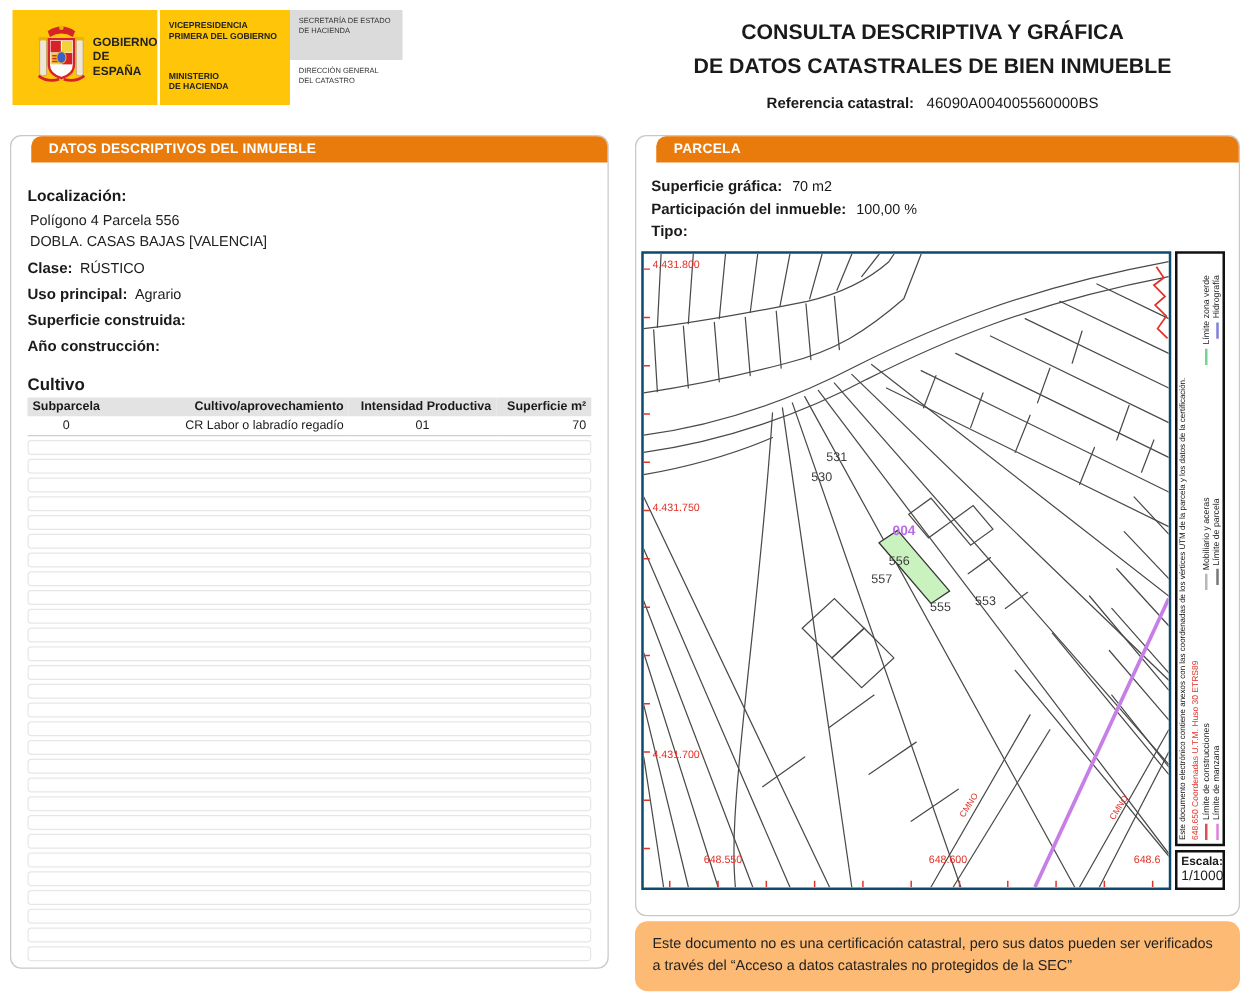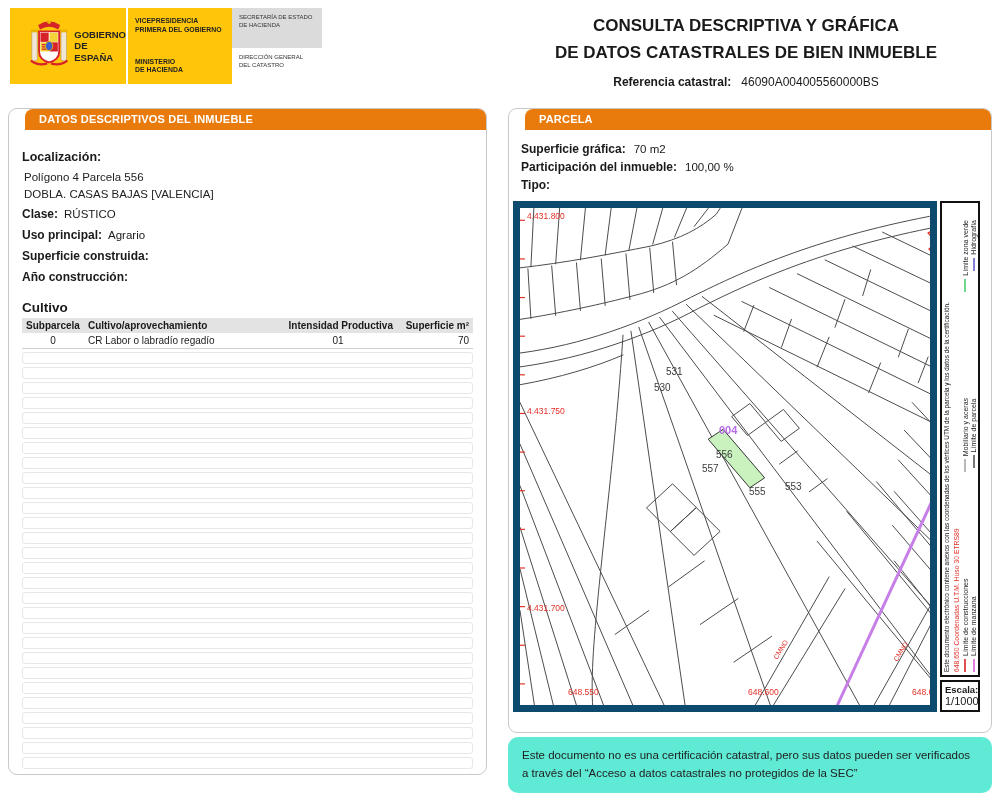--- a/index.html
+++ b/index.html
@@ -32,55 +32,55 @@
   .loc-line  { font-size:11.5px; margin:5px 0; padding-left:2px; color:#222; }
   .fields { }
   .field { font-size:11.5px; margin:7px 0; }
   .field b { font-size:12px; margin-right:6px; }
 
   .cultivo-title { font-weight:bold; font-size:13.5px; margin:16px 0 3px; }
   table.cultivo { width:100%; border-collapse:collapse; font-size:10px; }
   table.cultivo th { background:#e3e3e3; font-weight:bold; padding:2px 4px; }
   table.cultivo td { padding:2px 4px; border-bottom:1px solid #cfcfcf; }
   .c-sub { width:58px; text-align:center; }
-  .c-cul { text-align:left; }
+  .c-cul { text-align:right; }
   .c-int { width:118px; text-align:center; }
   .c-sup { width:76px; text-align:right; }
   th.c-int { text-align:right; } th.c-sup { text-align:right; }
   .empty-rows { margin-top:3px; }
   .empty-row { height:12px; border:1px solid #e7e7e7; border-radius:3px; margin-bottom:3px; }
 
   .right-content { padding:8px 12px 0; }
   .rfield { font-size:11.5px; margin:4px 0; }
   .rfield b { font-size:12px; margin-right:8px; }
 
   
   .map-row { position:absolute; left:4px; top:92px; display:flex; gap:3px; }
-  .map-box { width:424px; height:511px; border:7px solid #0c4a6e; position:relative; background:#fff; overflow:hidden; }
+  .map-box { width:424px; height:511px; border:2px solid #0c4a6e; position:relative; background:#fff; overflow:hidden; }
   .map-box svg { position:absolute; left:0; top:0; }
   .map-coord  { position:absolute; color:#e23128; font-size:8.5px; white-space:nowrap; }
   .map-parcel { position:absolute; color:#3c3c3c; font-size:10px; white-space:nowrap; }
   .map-parcel.violet { color:#b86ee8; font-size:11px; font-weight:bold; }
   .map-road { position:absolute; color:#e23128; font-size:7px; white-space:nowrap; }
 
   .side-col { width:40px; display:flex; flex-direction:column; gap:3px; }
   .legend-box { border:2px solid #111; height:476px; position:relative; background:#fff; }
   .rot-inner { position:absolute; width:466px; height:34px; left:50%; top:50%;
                transform:translate(-50%,-50%) rotate(-90deg); display:flex; flex-direction:column; justify-content:space-between; }
   .legend-note   { font-size:6.4px; line-height:1.4; color:#111; }
   .legend-coords { font-size:6.8px; color:#e23128; white-space:nowrap; }
   .legend-row { display:flex; justify-content:space-between; align-items:center; font-size:7px; color:#222; padding-right:14px; }
   .legend-item { display:flex; align-items:center; gap:3px; white-space:nowrap; }
   .legend-swatch { display:inline-block; width:13px; height:2px; }
   .escala-box { border:2px solid #111; height:32px; padding:2px 3px; background:#fff; }
   .escala-label { font-weight:bold; font-size:9.5px; }
   .escala-value { font-size:11px; }
 
   
-  .footer-note { position:absolute; left:508px; top:737px; width:484px; height:56px; background:#5eead4;
+  .footer-note { position:absolute; left:508px; top:737px; width:484px; height:56px; background:#fdba74;
                  border-radius:10px; padding:10px 14px; font-size:11.5px; line-height:1.55; color:#222; }
 </style>
 </head>
 <body>
 
 <div class="logo">
   <div class="logo-arms">
     <svg width="44" height="60" viewBox="0 0 44 60">
       <rect x="3" y="14" width="6" height="32" rx="2" fill="#efe6d6" stroke="#b09060" stroke-width="0.6"></rect>
       <rect x="35" y="14" width="6" height="32" rx="2" fill="#efe6d6" stroke="#b09060" stroke-width="0.6"></rect>

